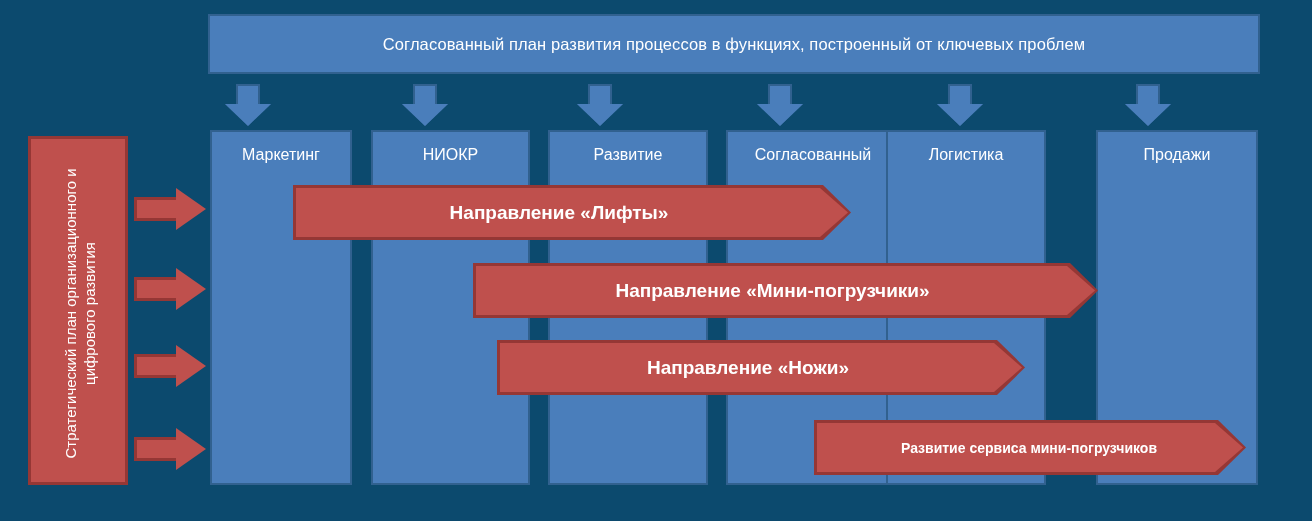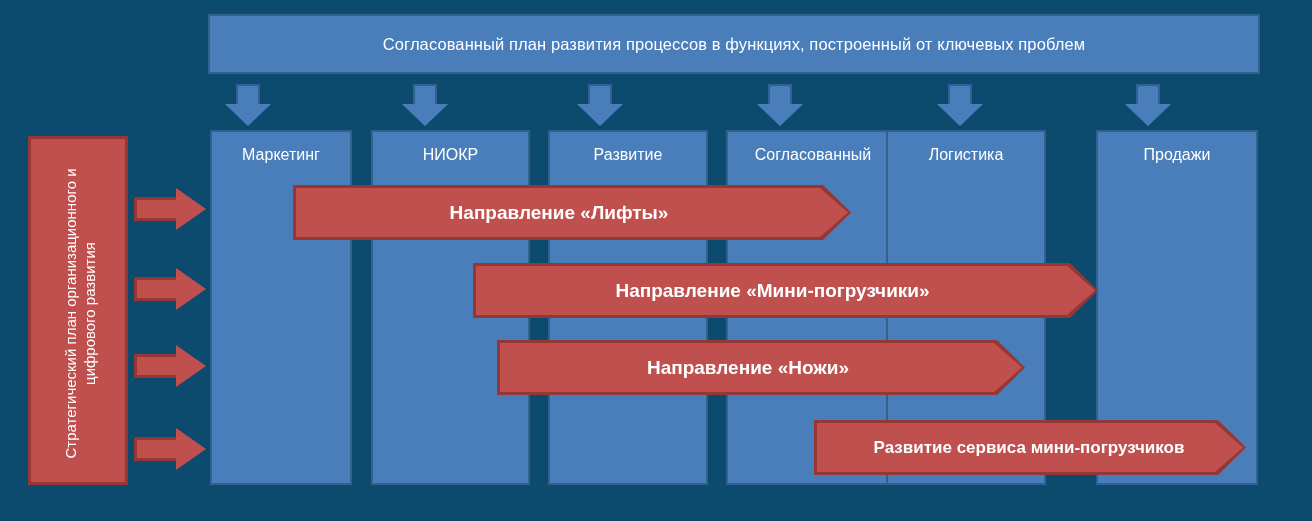--- a/index.html
+++ b/index.html
@@ -100,21 +100,21 @@
   .dir-arrow .inner{
     position:absolute;left:0;top:0;width:100%;height:100%;
     background:#BF504D;
   }
   .dir-arrow .label{
     position:absolute;left:0;top:0;width:100%;height:100%;
     display:flex;align-items:center;justify-content:center;
     color:#ffffff;font-size:19px;white-space:nowrap;
     padding-right:26px;box-sizing:border-box;font-weight:bold;
   }
-  .dir-arrow.small .label{font-size:17px;padding-left:24px;}
+  .dir-arrow.small .label{font-size:14px;padding-left:24px;}
 </style>
 </head>
 <body>
 
 <div id="canvas">
 
   <div id="top-banner" class="blue-fill">
     <span class="label">Согласованный план развития процессов в функциях, построенный от ключевых проблем</span>
   </div>
 

